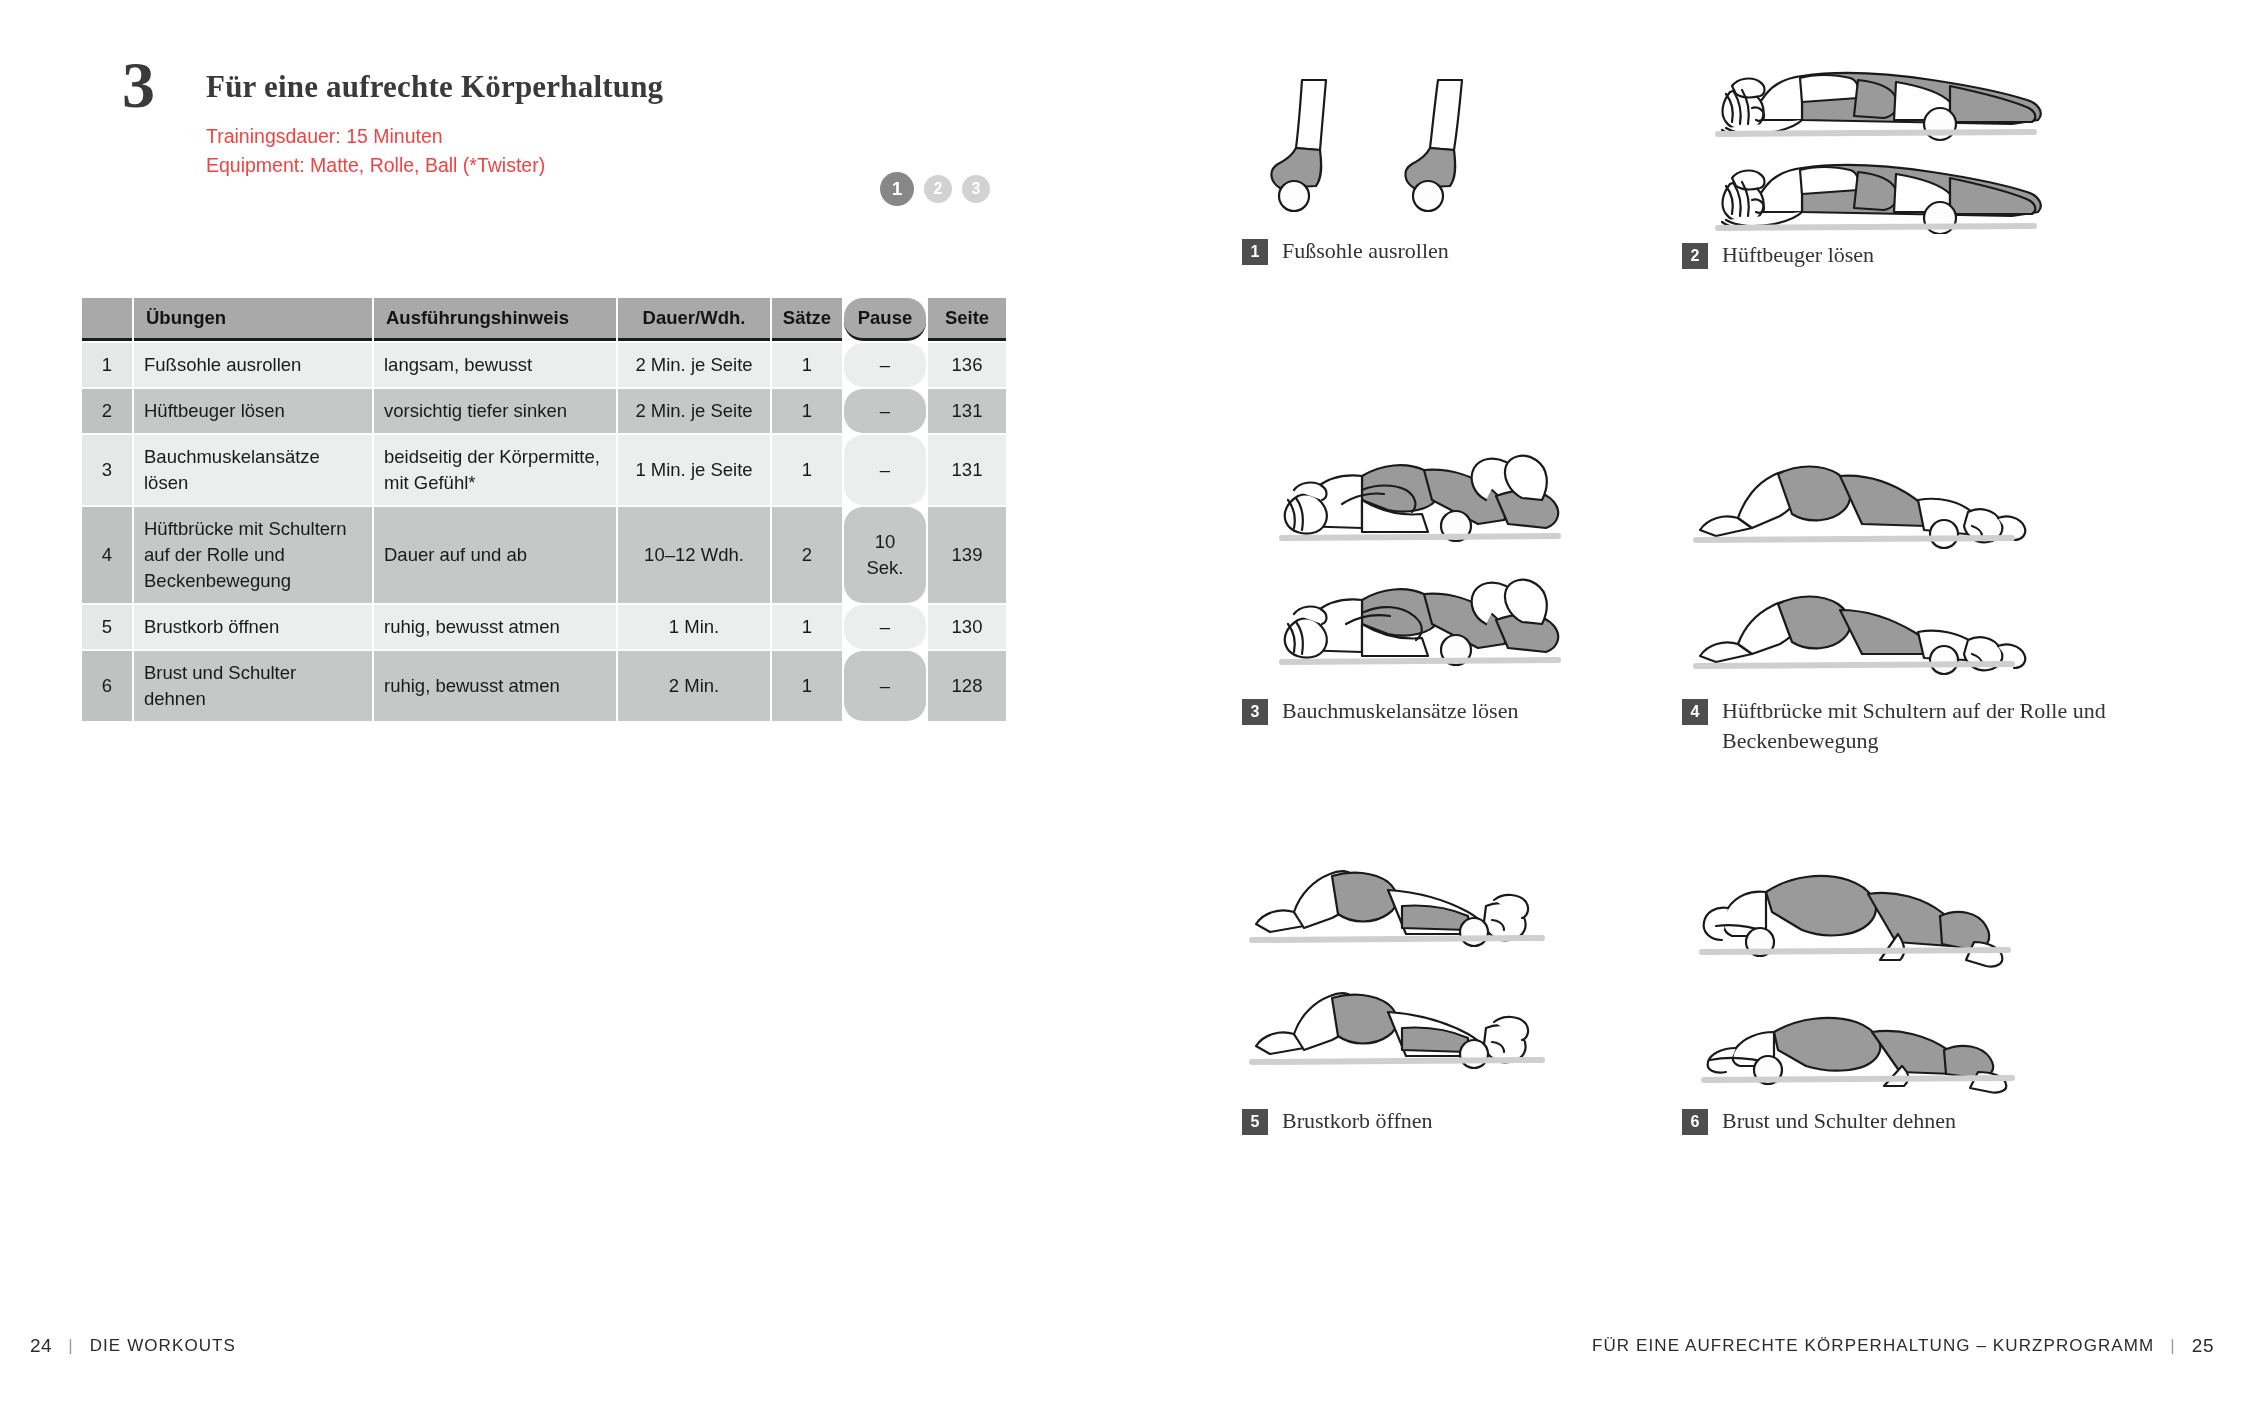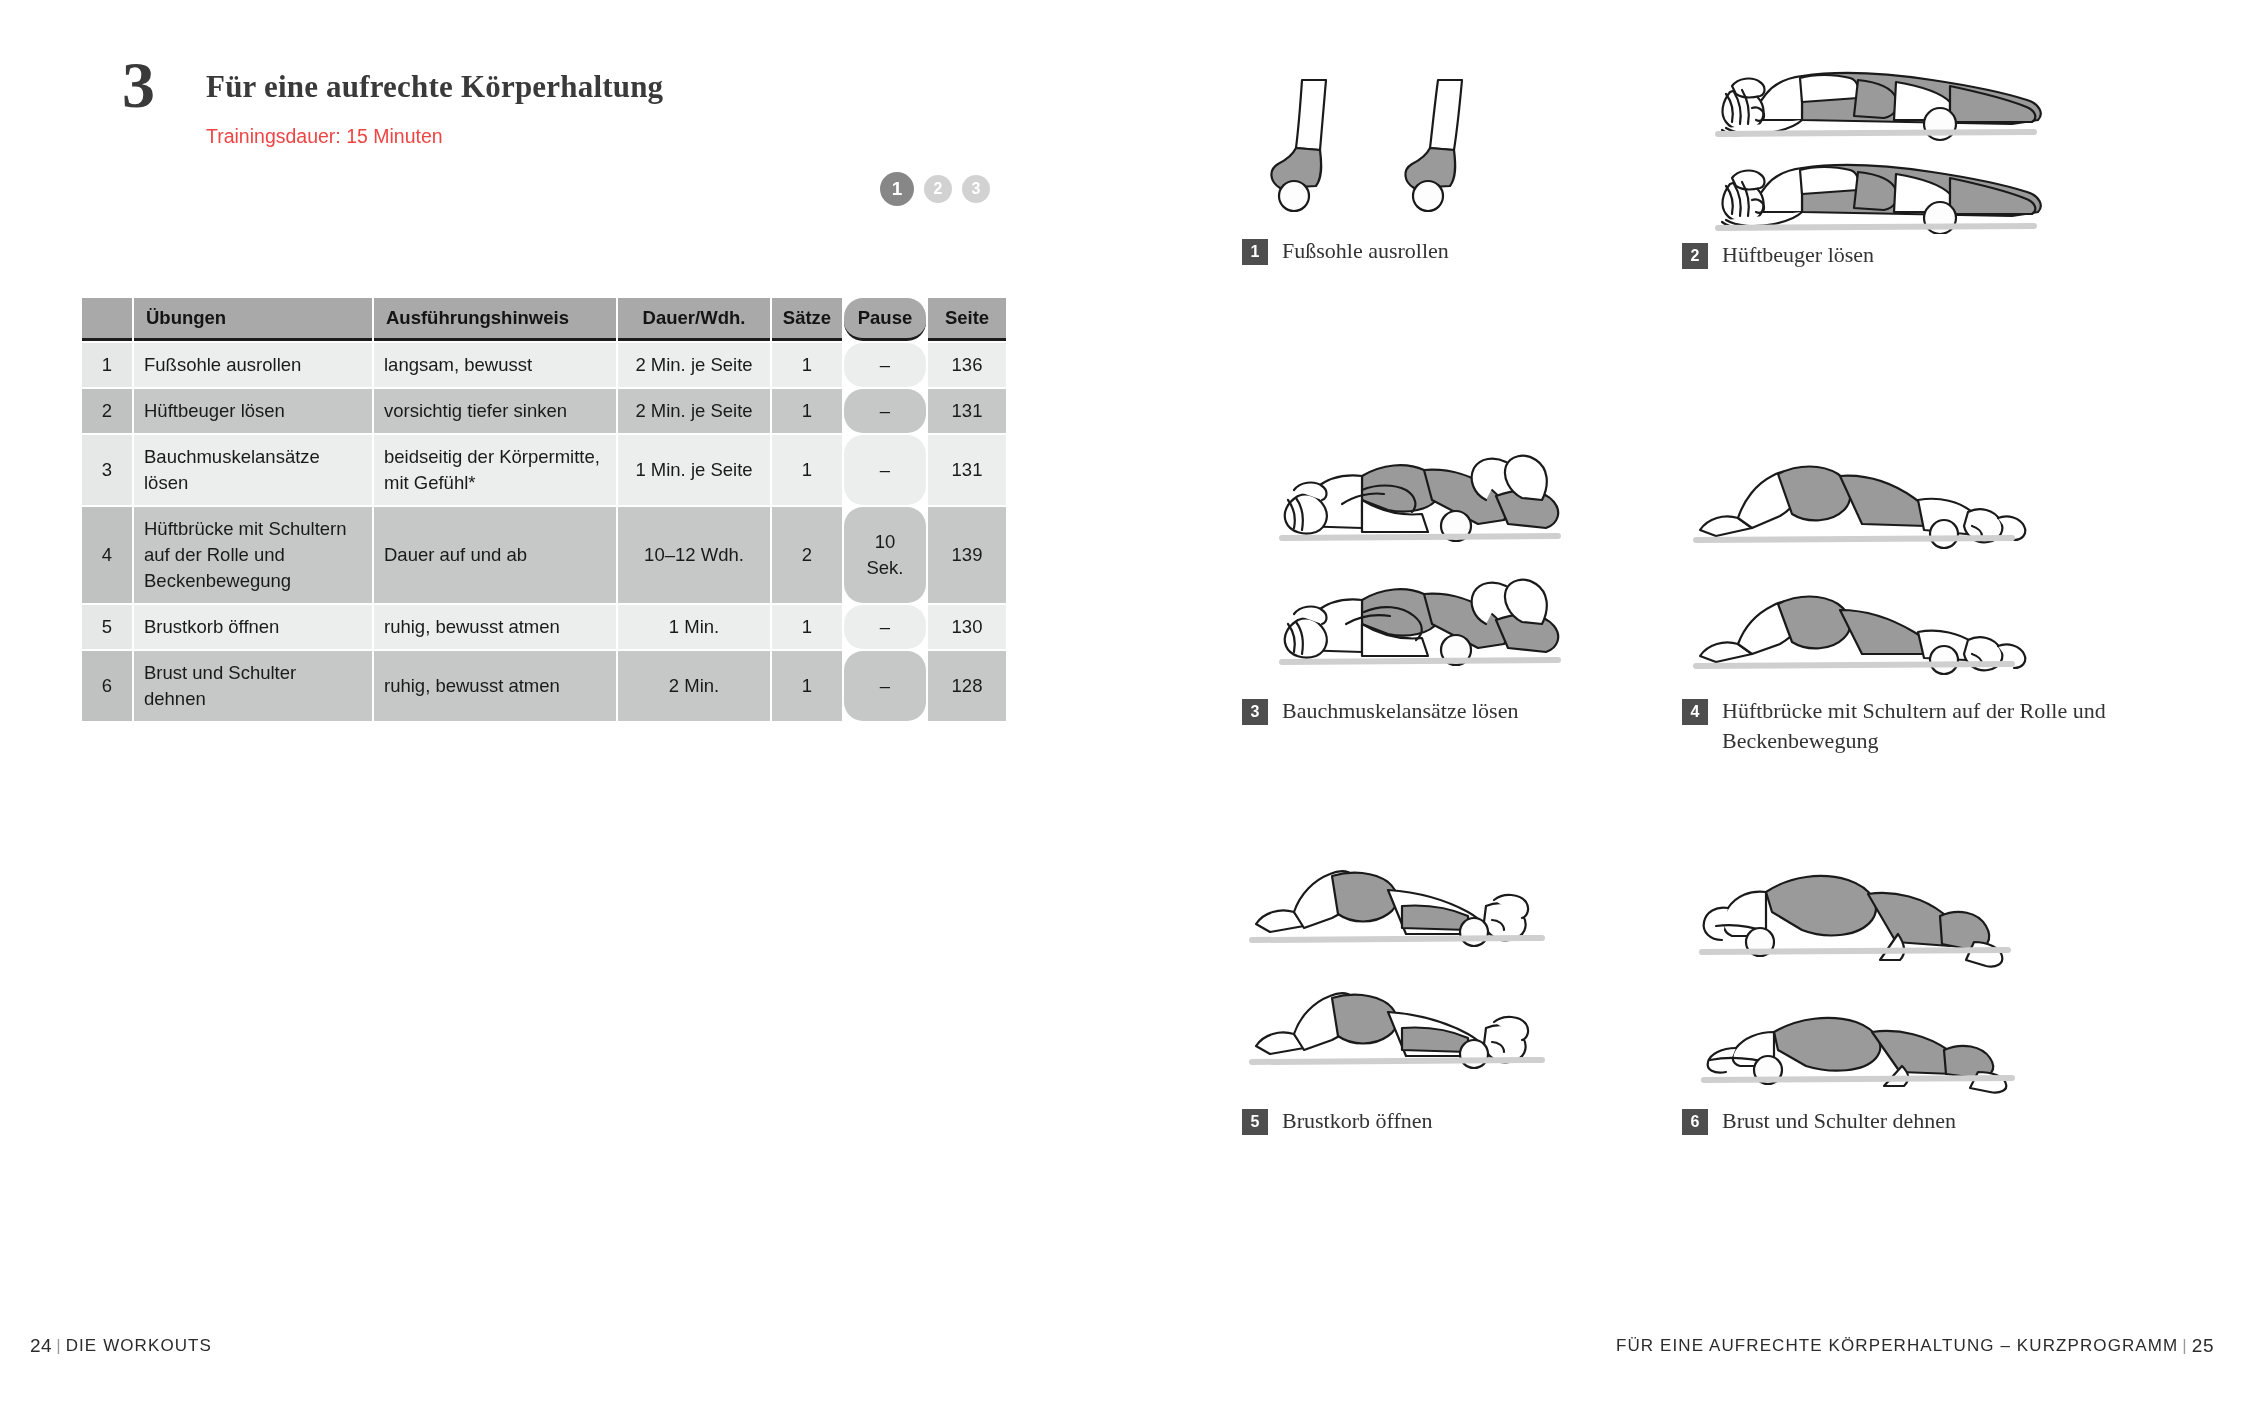--- a/index.html
+++ b/index.html
@@ -181,21 +181,21 @@
   
   .footer {
     position: absolute;
     bottom: 60px;
     font-family: "Liberation Sans", sans-serif;
     font-size: 17px;
     letter-spacing: 1.1px;
     color: #2b2b2b;
     display: flex;
     align-items: center;
-    gap: 4px;
+    gap: 16px;
   }
   .footer-left  { left: 30px; }
   .footer-right { right: 30px; }
   .footer-sep {
     color: #9a9a9a;
     font-weight: 300;
   }
   .footer-pageno { font-size: 19px; letter-spacing: 0.5px; }
 
   svg { display: block; }
@@ -205,20 +205,21 @@
 
 <div class="page page-left">
 
   <div class="chapter-head">
     <div class="chapter-num">3</div>
     <div class="chapter-titles">
       <div class="chapter-title-line">Für eine aufrechte Körperhaltung</div>
     </div>
     <div class="meta-block">
       <div class="meta-line">Trainingsdauer: 15 Minuten</div>
+      <div class="meta-line">Equipment: Matte, Rolle, Ball (*Twister)</div>
     </div>
   </div>
 
   <div class="step-dots">
     <div class="dot active">
       <span>1</span>
     </div>
     <div class="dot inactive">
       <span>2</span>
     </div>

